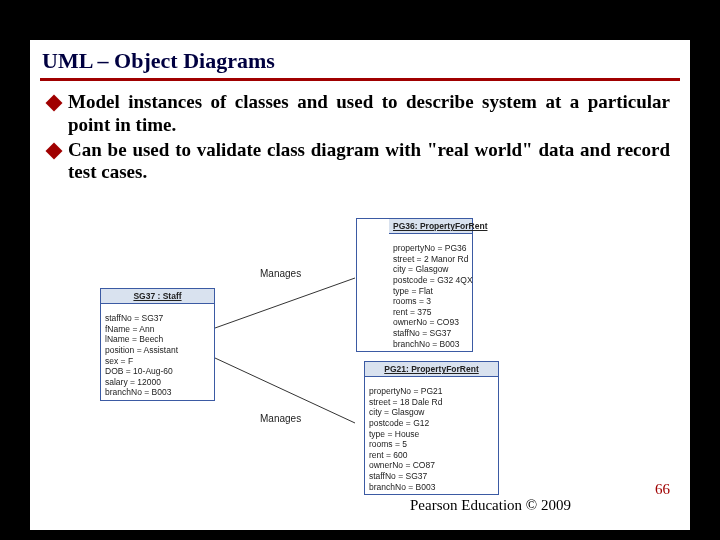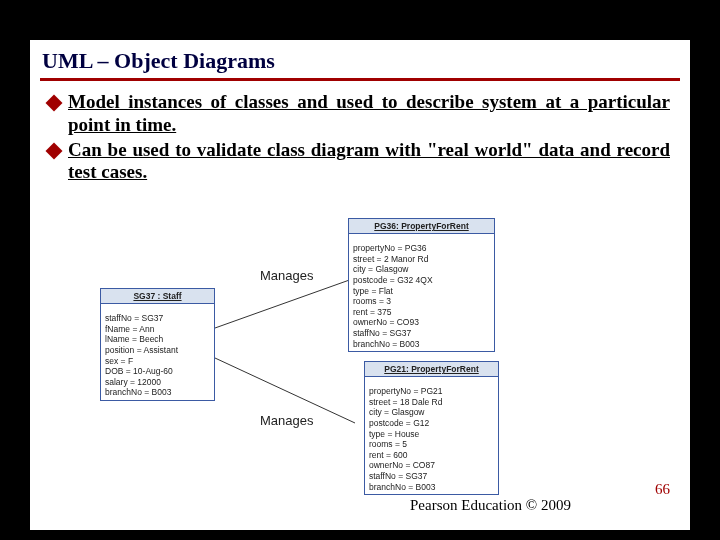--- a/index.html
+++ b/index.html
@@ -42,21 +42,21 @@
   text-align: justify;
 }
 .diamond {
   width: 12px;
   height: 12px;
   background: #a00000;
   transform: rotate(45deg);
   flex-shrink: 0;
   margin: 6px 8px 0 0;
 }
-.bullet-text { flex: 1; line-height: 1.2; text-decoration: underline; }
+.bullet-text { flex: 1; line-height: 1.2; }
 .diagram {
   position: absolute;
   top: 178px;
   left: 70px;
   width: 420px;
   height: 300px;
   font-family: Arial, sans-serif;
   font-size: 8.5px;
   color: #222;
 }
@@ -74,24 +74,24 @@
   padding: 2px 4px;
   white-space: nowrap;
 }
 .obj-body {
   padding: 2px 4px;
   line-height: 1.25;
   margin-top: 7px;
 }
 .obj-body div { white-space: nowrap; }
 .staff { left: 0; top: 70px; width: 115px; }
-.pg36 { left: 248px; top: 0; width: 147px; }
+.pg36 { left: 256px; top: 0; width: 117px; padding-left: 32px; }
 .pg21 { left: 264px; top: 143px; width: 135px; }
 .lines { position: absolute; top: 0; left: 0; width: 420px; height: 300px; }
-.lbl { position: absolute; font-size: 13px; }
+.lbl { position: absolute; font-size: 10px; }
 .lbl1 { left: 160px; top: 50px; }
 .lbl2 { left: 160px; top: 195px; }
 .footer {
   position: absolute;
   bottom: 16px;
   left: 0;
   right: 0;
   font-family: 'Times New Roman', serif;
 }
 .copyright { position: absolute; left: 380px; bottom: 0; font-size: 15px; color: #000; }

